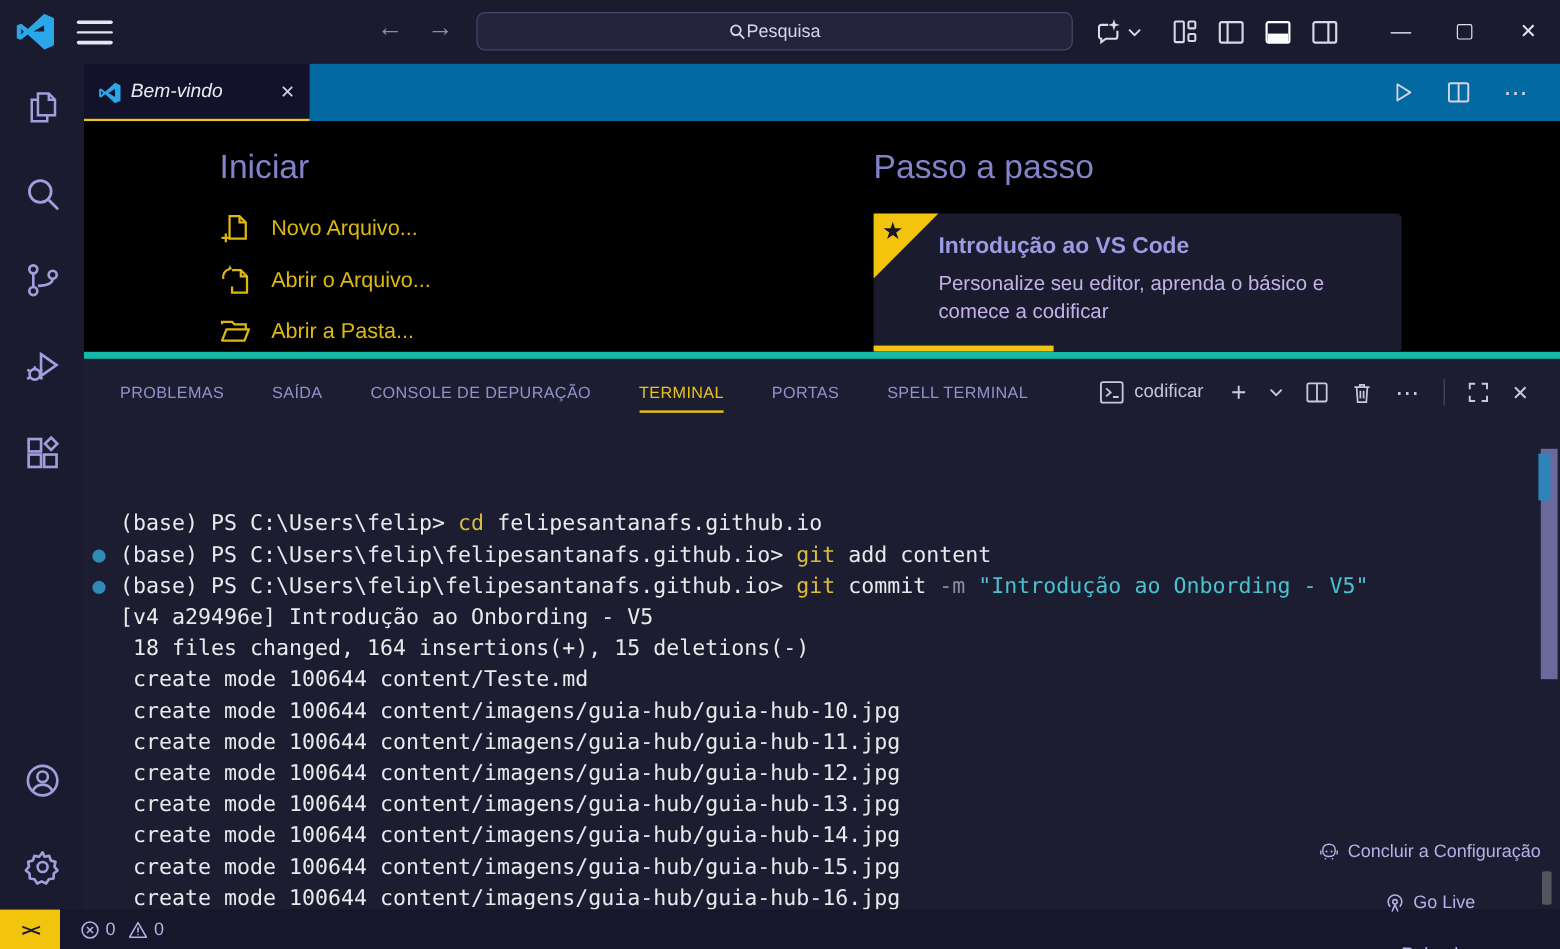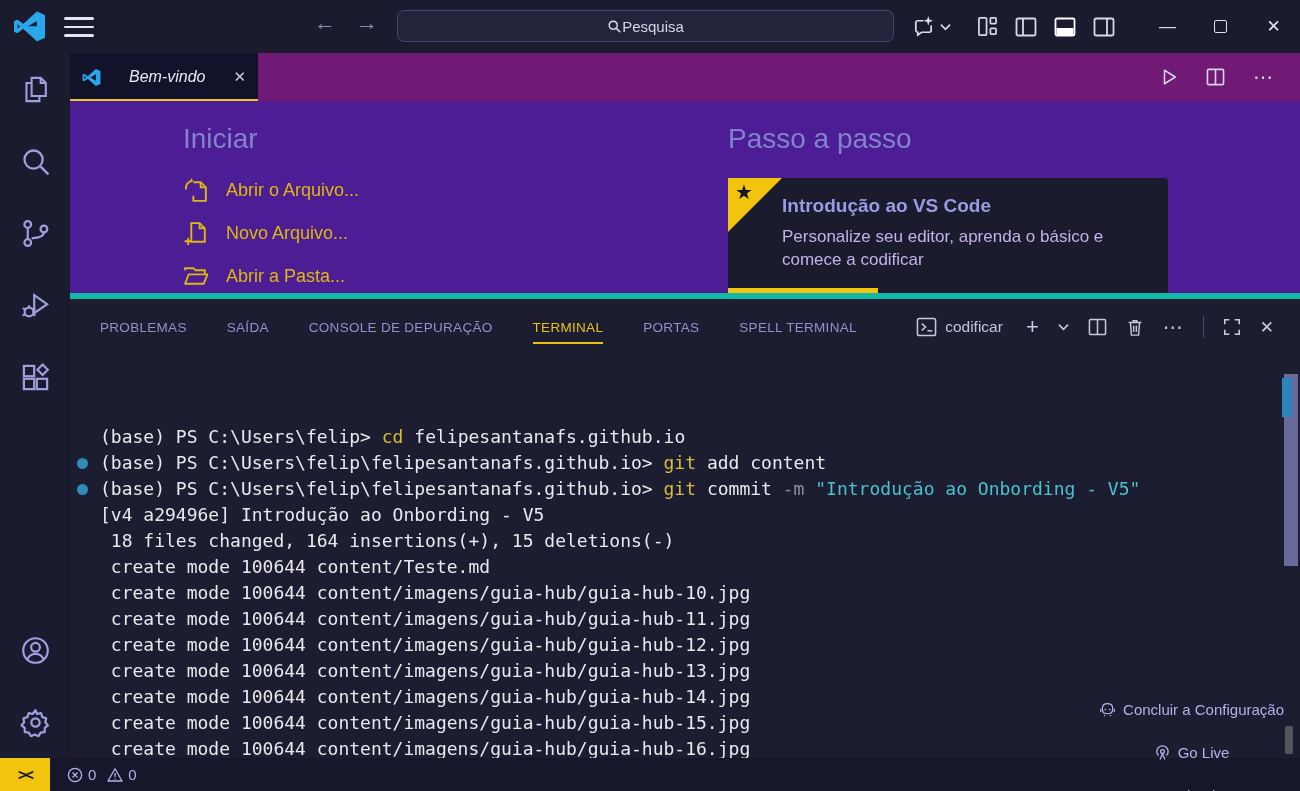--- a/index.html
+++ b/index.html
@@ -39,34 +39,34 @@
 
   
   .activitybar { width:70px; background:#1b1b30; display:flex; flex-direction:column; flex-shrink:0; }
   .act-item { height:72px; display:flex; align-items:center; justify-content:center; color:#9f9fdd; }
   .act-spacer { flex:1; }
   .act-item svg { width:31px; height:31px; }
 
   .editor-region { flex:1; display:flex; flex-direction:column; min-width:0; }
 
   
-  .tabbar { height:48px; background:#701a75; display:flex; align-items:stretch;text-align:center; }
+  .tabbar { height:48px; background:#0369a1; display:flex; align-items:stretch; }
   .tab {
     width:188px; background:#12122a; display:flex; align-items:center;
     padding:0 12px 0 12px; position:relative; gap:8px;
   }
   .tab::after { content:""; position:absolute; left:0; right:0; bottom:0; height:2.5px; background:#eec51b; }
   .tab-label { font-style:italic; font-size:16px; color:#eaeaf2; flex:1; }
   .tab-close { color:#cfcfdf; font-size:15px; }
   .tab .tab-vslogo { width:19px; height:19px; }
   .editor-actions { margin-left:auto; display:flex; align-items:center; gap:28px; padding-right:26px; color:#d4d4e2; }
   .editor-actions .ellipsis { font-size:20px; letter-spacing:1px; }
 
   
-  .welcome { height:192px; background:#4c1d95; position:relative; overflow:hidden; }
+  .welcome { height:192px; background:#000000; position:relative; overflow:hidden; }
   .w-heading { font-size:28px; font-weight:400; color:#8383cb; }
   .start-col { position:absolute; left:113px; top:22px; }
   .start-links { margin-top:22px; display:flex; flex-direction:column; gap:16px; }
   .start-link { display:flex; align-items:center; gap:16px; color:#ddb90f; font-size:18px; cursor:pointer; }
   .start-link svg { width:27px; height:27px; }
   .walk-col { position:absolute; left:658px; top:22px; }
   .walk-card {
     position:absolute; left:658px; top:77px; width:440px; height:116px;
     background:#1b1b2e; border-radius:4px; padding:17px 20px 0 54px;
   }
@@ -260,34 +260,34 @@
         <span class="ellipsis">⋯</span>
       </div>
     </div>
 
     <div class="welcome">
       <div class="start-col">
         <div class="w-heading">Iniciar</div>
         <div class="start-links">
           <div class="start-link">
             <svg viewBox="0 0 26 26" fill="none" stroke="#ddb90f" stroke-width="1.8">
+              <path d="M8 3h8l5 5v13H8z"></path>
+                <path d="M16 3v5h5"></path>
+                <path d="M5 17v7M1.5 20.5h7"></path>
+            </svg>
+            <span>Novo Arquivo...</span>
+          </div>
+          <div class="start-link">
+            <svg viewBox="0 0 26 26" fill="none" stroke="#ddb90f" stroke-width="1.8">
               <path d="M10 5h7l5 5v13H10v-5"></path>
                 <path d="M17 5v5h5"></path>
                 <path d="M3 12a6.5 6.5 0 0 1 5-8"></path>
                 <path d="M8 1l2 3-3.4 1.4z" fill="#ddb90f" stroke="none"></path>
             </svg>
             <span>Abrir o Arquivo...</span>
-          </div>
-          <div class="start-link">
-            <svg viewBox="0 0 26 26" fill="none" stroke="#ddb90f" stroke-width="1.8">
-              <path d="M8 3h8l5 5v13H8z"></path>
-                <path d="M16 3v5h5"></path>
-                <path d="M5 17v7M1.5 20.5h7"></path>
-            </svg>
-            <span>Novo Arquivo...</span>
           </div>
           <div class="start-link">
             <svg viewBox="0 0 26 26" fill="none" stroke="#ddb90f" stroke-width="1.8">
               <path d="M2 7V5h8l2 2h9v4"></path>
                 <path d="M5.5 11h18l-3.5 9H2l3.5-9z" stroke-linejoin="round"></path>
             </svg>
             <span>Abrir a Pasta...</span>
           </div>
         </div>
       </div>

